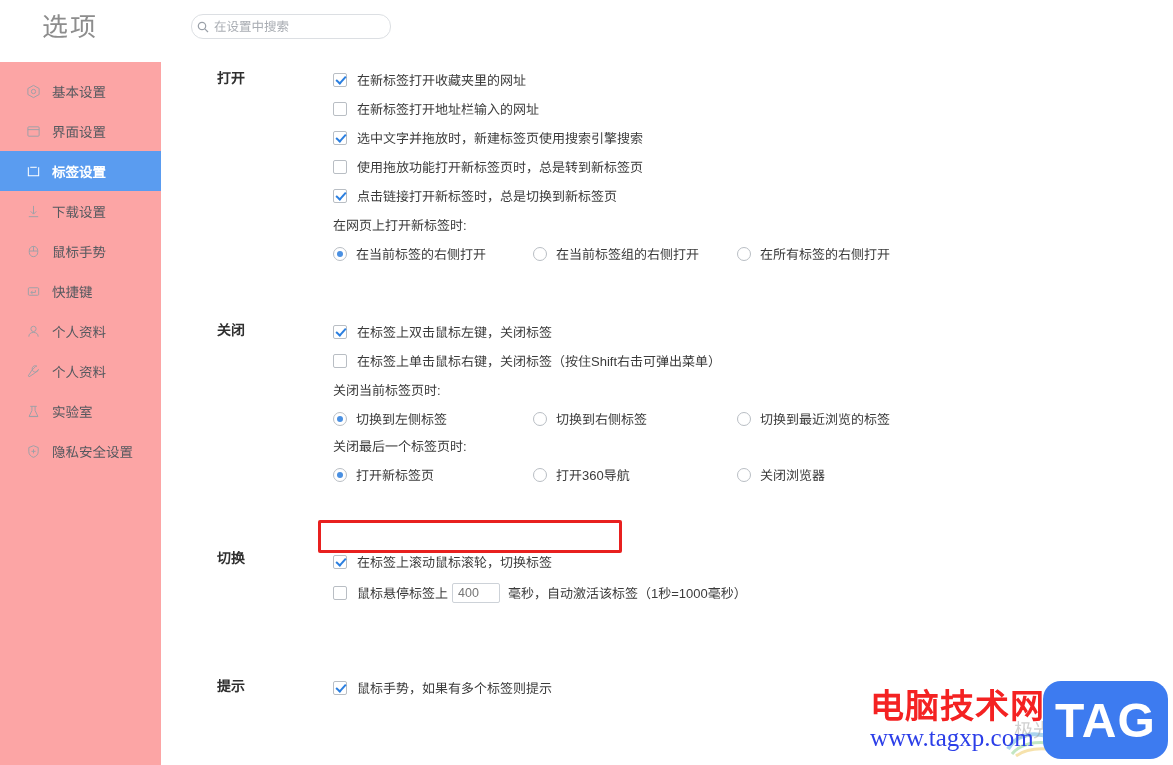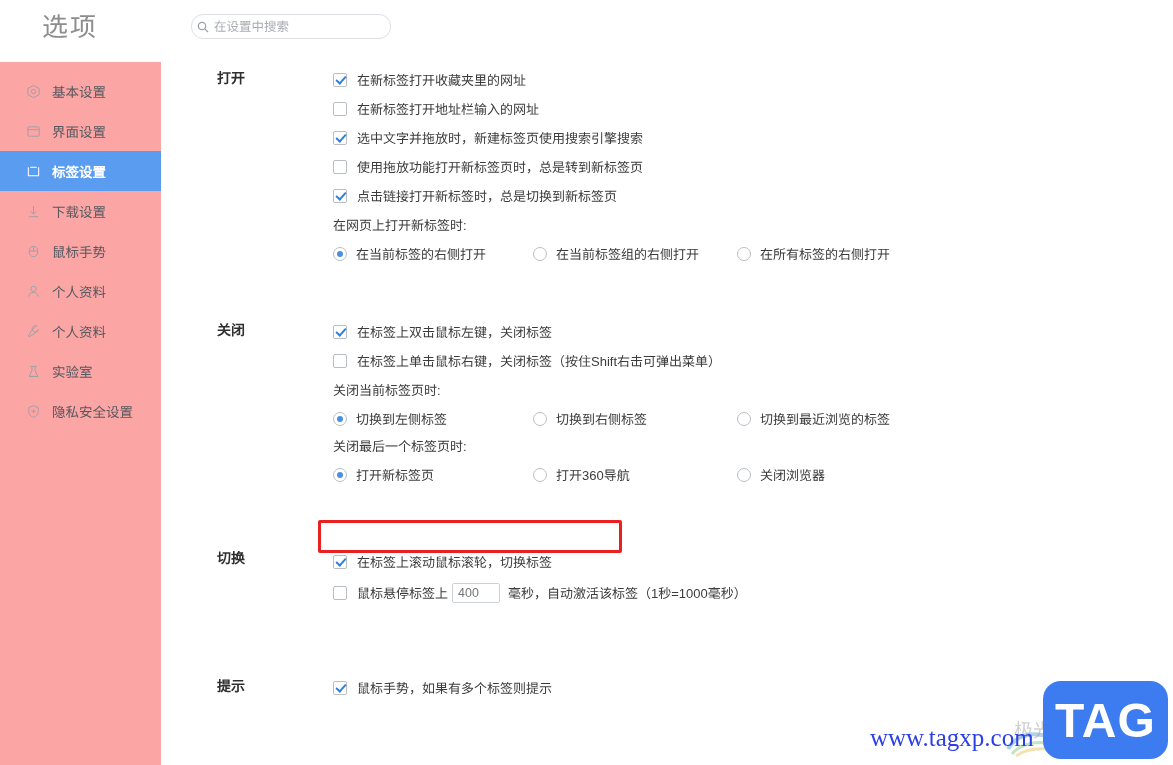--- a/index.html
+++ b/index.html
@@ -360,20 +360,30 @@
     <span class="ico">
       <svg width="15" height="15" viewBox="0 0 16 16">
         <rect x="3.5" y="2.5" width="9" height="11" rx="4.5" fill="none" stroke="currentColor" stroke-width="1"></rect>
         <line x1="3.5" y1="7.5" x2="12.5" y2="7.5" stroke="currentColor" stroke-width="1"></line>
         <line x1="8" y1="2.5" x2="8" y2="7.5" stroke="currentColor" stroke-width="1"></line>
       </svg>
     </span>
     <span>鼠标手势</span>
   </div>
 
+  <div class="side-item">
+    <span class="ico">
+      <svg width="15" height="15" viewBox="0 0 16 16">
+        <rect x="2.5" y="4" width="11" height="8" rx="1" fill="none" stroke="currentColor" stroke-width="1"></rect>
+        <path d="M10 6.5 L10 9 L5.5 9" fill="none" stroke="currentColor" stroke-width="1"></path>
+        <polyline points="7,7.5 5,9 7,10.5" fill="none" stroke="currentColor" stroke-width="1"></polyline>
+      </svg>
+    </span>
+    <span>快捷键</span>
+  </div>
 
   <div class="side-item">
     <span class="ico">
       <svg width="15" height="15" viewBox="0 0 16 16">
         <circle cx="8" cy="5.2" r="2.8" fill="none" stroke="currentColor" stroke-width="1"></circle>
         <path d="M3 13.5 C3 10.5 5.2 9 8 9 C10.8 9 13 10.5 13 13.5" fill="none" stroke="currentColor" stroke-width="1"></path>
       </svg>
     </span>
     <span>个人资料</span>
   </div>
@@ -537,17 +547,18 @@
 <div class="highlight-box"></div>
 
 <div class="watermark">
   <svg class="wm-swirl" viewBox="0 0 58 32">
     <path d="M2 24 C10 10 26 6 44 12" fill="none" stroke="rgba(90,170,220,0.5)" stroke-width="4"></path>
     <path d="M6 29 C14 19 30 15 48 19" fill="none" stroke="rgba(120,200,120,0.45)" stroke-width="3"></path>
     <path d="M10 31 C18 25 32 22 50 25" fill="none" stroke="rgba(235,190,70,0.45)" stroke-width="3"></path>
   </svg>
   <div class="wm-ghost">极光下载站</div>
   <div class="wm-ghost2">www.xz7.com</div>
+  <div class="wm-text-cn">电脑技术网</div>
   <div class="wm-text-url">www.tagxp.com</div>
   <div class="wm-logo">
     <span>TAG</span>
   </div>
 </div>
 
 </body></html>

